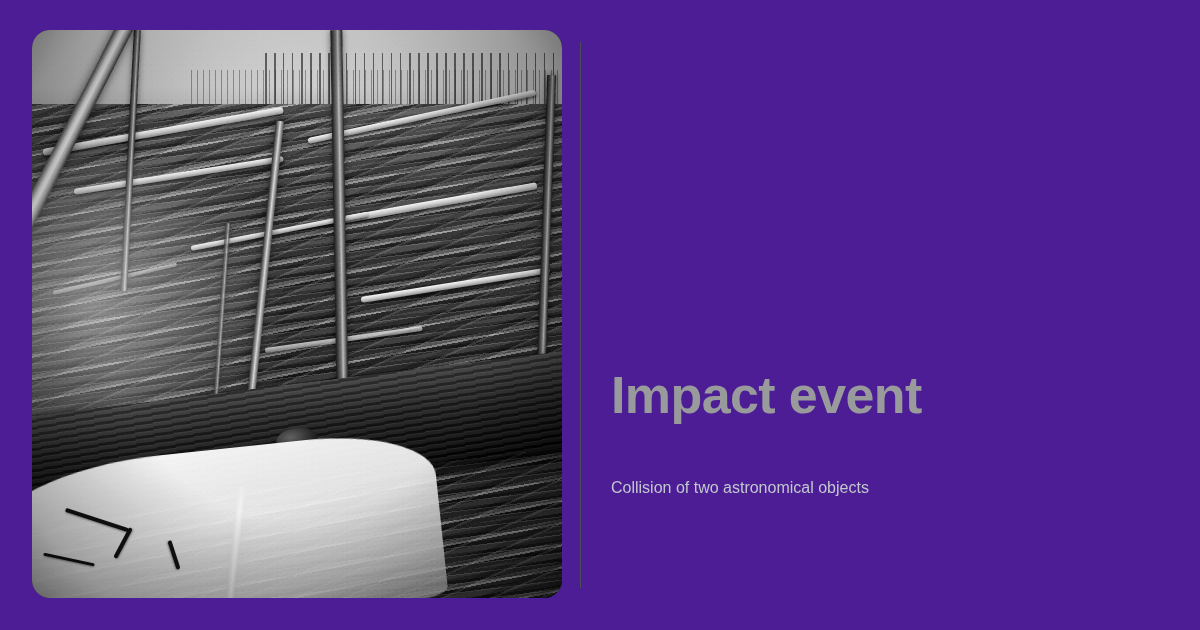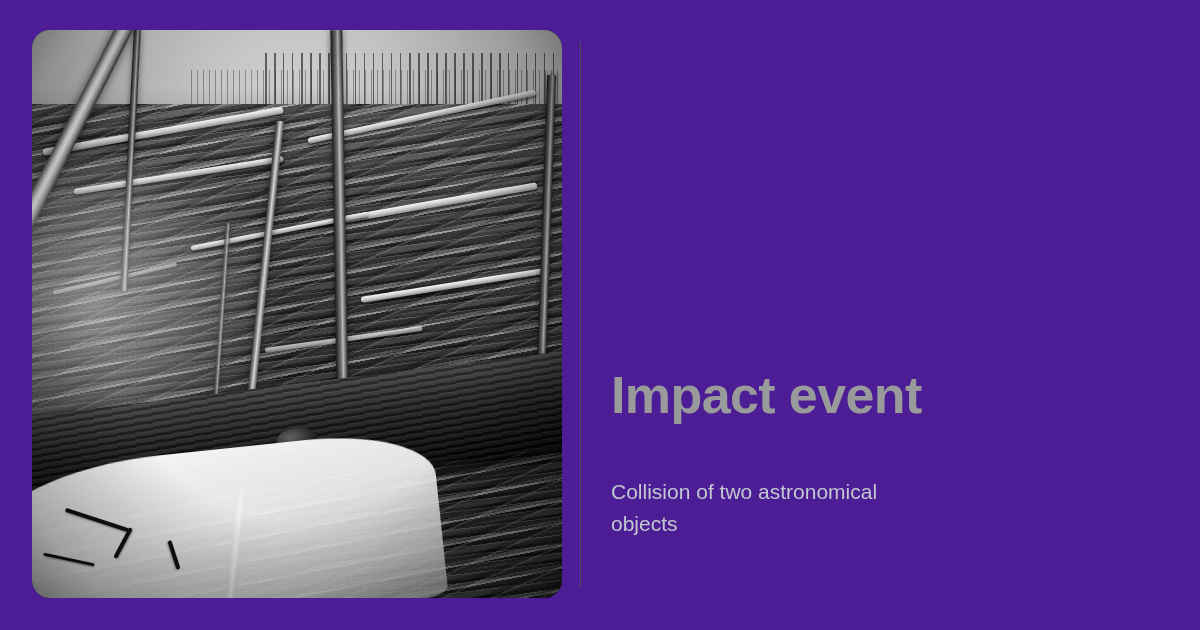--- a/index.html
+++ b/index.html
@@ -219,21 +219,21 @@
     font-weight:bold;
     letter-spacing:-.6px;
     color:#999a9c;
     line-height:1.08;
     white-space:nowrap;
   }
   .subtitle{
     position:absolute;
     left:31px; top:161px;
     width:330px;
-    font-size:21px;
+    font-size:16px;
     font-weight:normal;
     color:#c2c8cf;
     line-height:1.52;
   }
 
   
   .badge{
     position:absolute;
     left:99px; top:430px;
     width:413px; height:120px;

